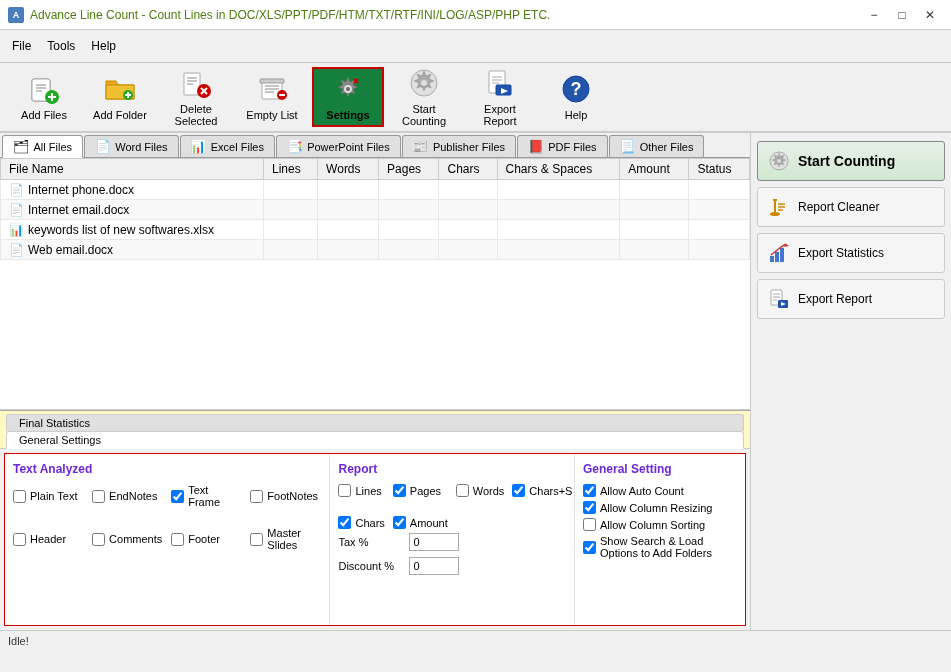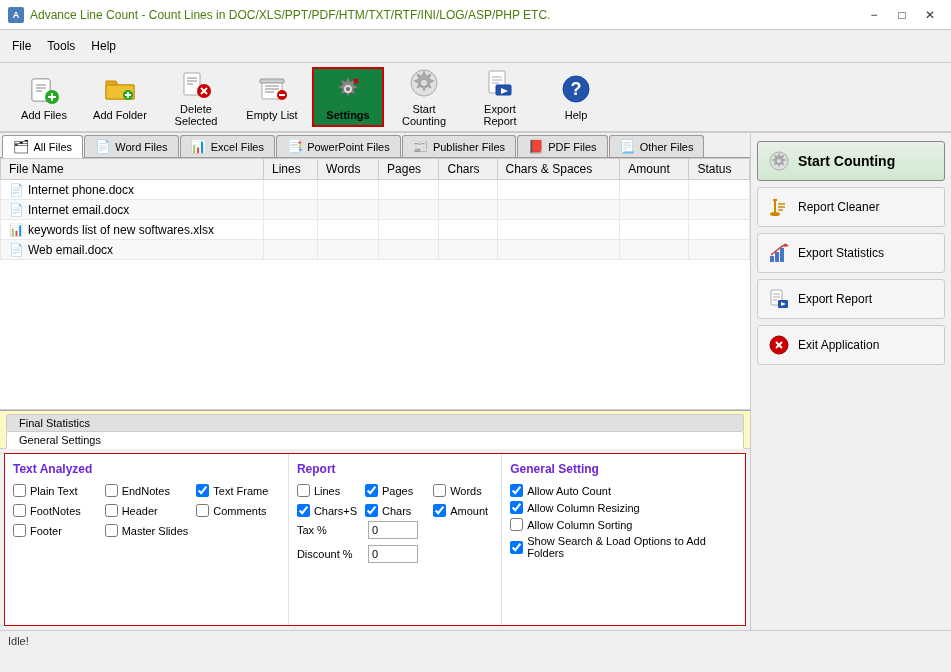--- a/index.html
+++ b/index.html
@@ -255,22 +255,22 @@
       margin-bottom: 4px;
       font-size: 11px;
     }
     .checkbox-row input[type="checkbox"] {
       width: 13px;
       height: 13px;
       cursor: pointer;
     }
     .checkbox-grid {
       display: grid;
-      grid-template-columns: 1fr 1fr 1fr;
-      gap: 3px 8px;
+      grid-template-columns: 1fr 1fr 1fr 1fr;
+      gap: 15px 8px;
     }
     .settings-row {
       display: flex;
       align-items: center;
       gap: 6px;
       margin-bottom: 6px;
       font-size: 11px;
     }
     .settings-input {
       width: 50px;
@@ -716,30 +716,20 @@
             <line x1="5" y1="6" x2="12" y2="6" stroke="#aaa" stroke-width="1"></line>
             <line x1="5" y1="9" x2="12" y2="9" stroke="#aaa" stroke-width="1"></line>
             <line x1="5" y1="12" x2="9" y2="12" stroke="#aaa" stroke-width="1"></line>
             <rect x="10" y="12" width="10" height="8" rx="1" fill="#2255aa"></rect>
             <polygon points="13,14 13,18 18,16" fill="white"></polygon>
           </svg>
         </div>
         <span>Export Report</span>
       </button>
 
-      <button class="action-btn">
-        <div class="btn-icon-small">
-          <svg width="22" height="22" viewBox="0 0 22 22">
-            <circle cx="11" cy="11" r="9" fill="#cc0000" stroke="#990000" stroke-width="1"></circle>
-            <line x1="8" y1="8" x2="14" y2="14" stroke="white" stroke-width="2"></line>
-            <line x1="14" y1="8" x2="8" y2="14" stroke="white" stroke-width="2"></line>
-          </svg>
-        </div>
-        <span>Exit Application</span>
-      </button>
     </div>
   </div>
 
   <div class="status-bar">
     <span>Idle!</span>
   </div>
 
 </div>
 
 </body></html>

